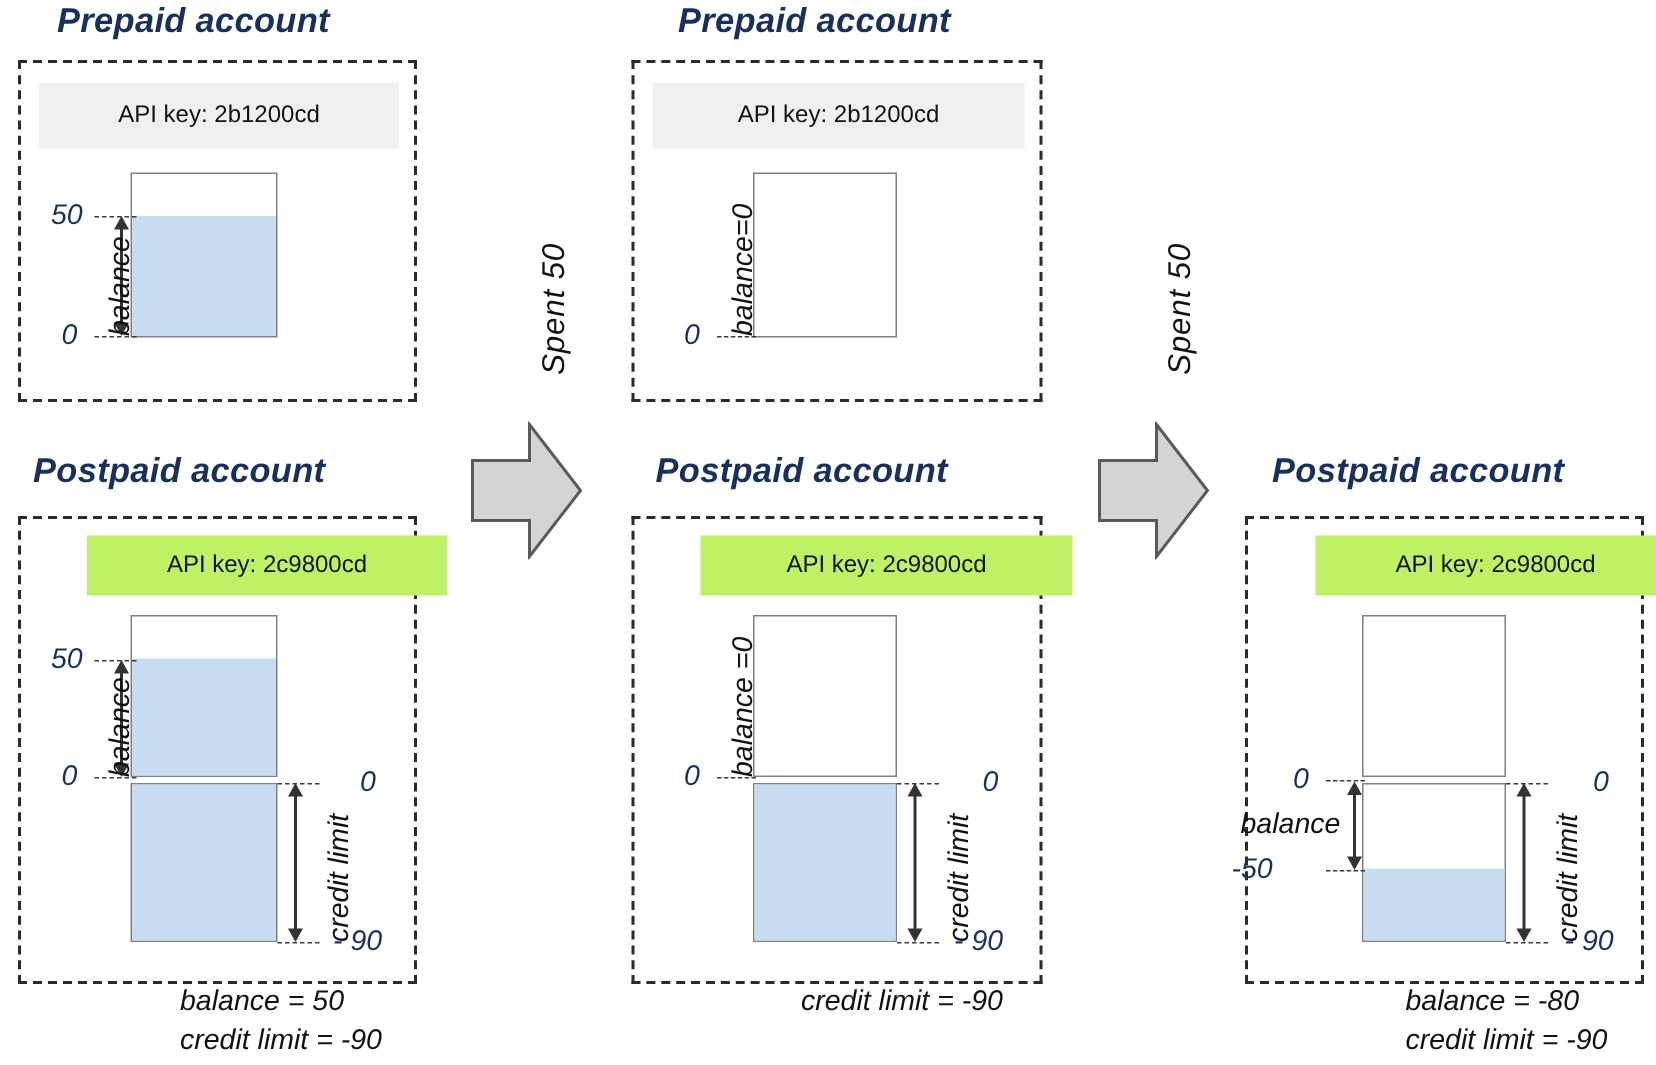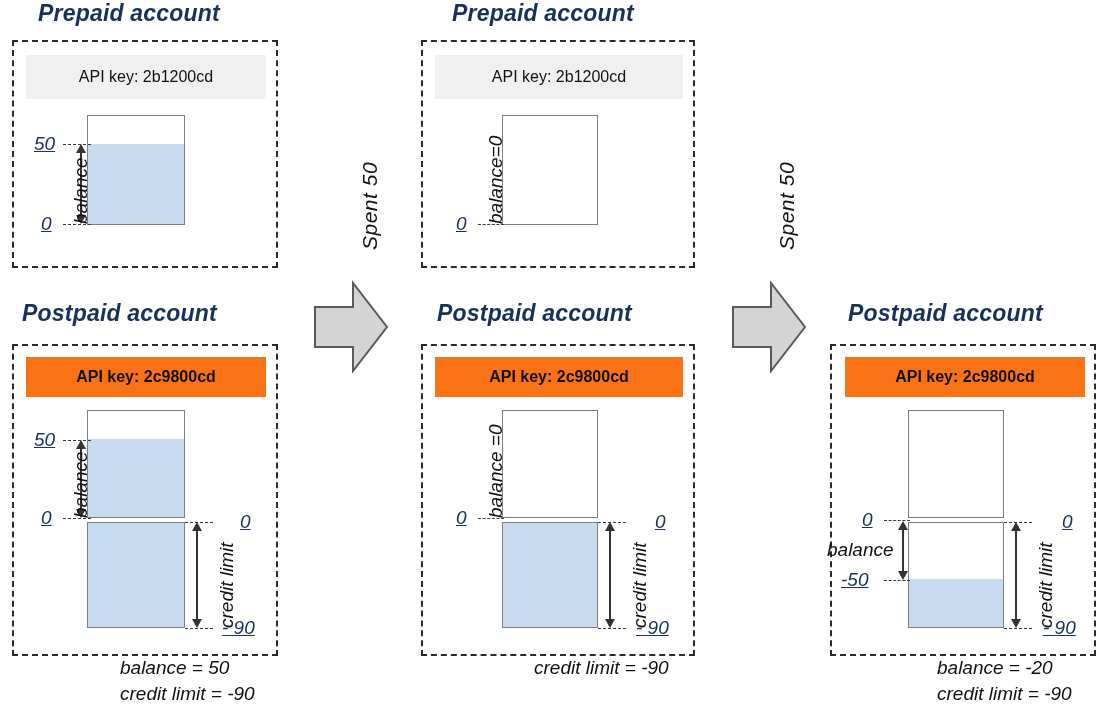--- a/index.html
+++ b/index.html
@@ -23,34 +23,33 @@
     background:#ffffff;
   }
 
   
   .apikey{
     position:absolute;
     display:flex;align-items:center;justify-content:center;
     font-size:16px;white-space:nowrap;color:#111;
   }
   .apikey.prepaid{background:#f0f0f0;font-weight:normal;}
-  .apikey.postpaid{background:#f97316;font-weight:bold;}
+  .apikey.postpaid{background:#bef264;font-weight:normal;margin-left:32px;}
 
   
   .vbox{
     position:absolute;box-sizing:border-box;
     border:1.5px solid #808080;background:#ffffff;
   }
   .fill{position:absolute;background:#c7dcf0;}
 
   
   .tick{
     position:absolute;font-size:19px;font-style:italic;color:#17315c;
     white-space:nowrap;
-    text-decoration:underline;
   }
   
   .leader{
     position:absolute;height:0;border-top:1.5px dashed #3a3a3a;
   }
 
   
   .measure{position:absolute;}
   .measure svg{display:block;overflow:visible;}
 
@@ -223,21 +222,21 @@
 <div class="vbox" style="left:908px;top:522px;width:96px;height:106px;">
   <div class="fill" style="left:0;right:0;bottom:0;height:48px;"></div>
 </div>
 
 <div class="leader" style="left:884px;top:520px;width:26px;"></div>
 <div class="leader" style="left:884px;top:580px;width:26px;"></div>
 <div class="leader" style="left:1004px;top:522px;width:28px;"></div>
 <div class="leader" style="left:1004px;top:628px;width:28px;"></div>
 
 <div class="tick" style="left:862px;top:509px;">0</div>
-<div class="tick" style="left:841px;top:569px;">-50</div>
+<div class="tick" style="left:821px;top:569px;">-50</div>
 <div class="tick" style="left:1062px;top:511px;">0</div>
 <div class="tick" style="left:1043px;top:617px;">- 90</div>
 
 <div class="measure" style="left:896px;top:521px;">
   <svg width="14" height="59" viewBox="0 0 14 59">
     <line x1="7" y1="6" x2="7" y2="53" stroke="#333" stroke-width="2"></line>
     <polygon points="7,0 2,9 12,9" fill="#333"></polygon>
     <polygon points="7,59 2,50 12,50" fill="#333"></polygon>
   </svg>
 </div>
@@ -246,15 +245,15 @@
 <div class="measure" style="left:1009px;top:522px;">
   <svg width="14" height="106" viewBox="0 0 14 106">
     <line x1="7" y1="6" x2="7" y2="100" stroke="#333" stroke-width="2"></line>
     <polygon points="7,0 2,9 12,9" fill="#333"></polygon>
     <polygon points="7,106 2,97 12,97" fill="#333"></polygon>
   </svg>
 </div>
 <div class="rotlabel" style="left:1035px;top:628px;">credit limit</div>
 
 <div class="caption" style="left:893px;top:655px;">
-  <div>balance = -20</div>
+  <div>balance = -80</div>
   <div>credit limit = -90</div>
 </div>
 
 </body></html>

